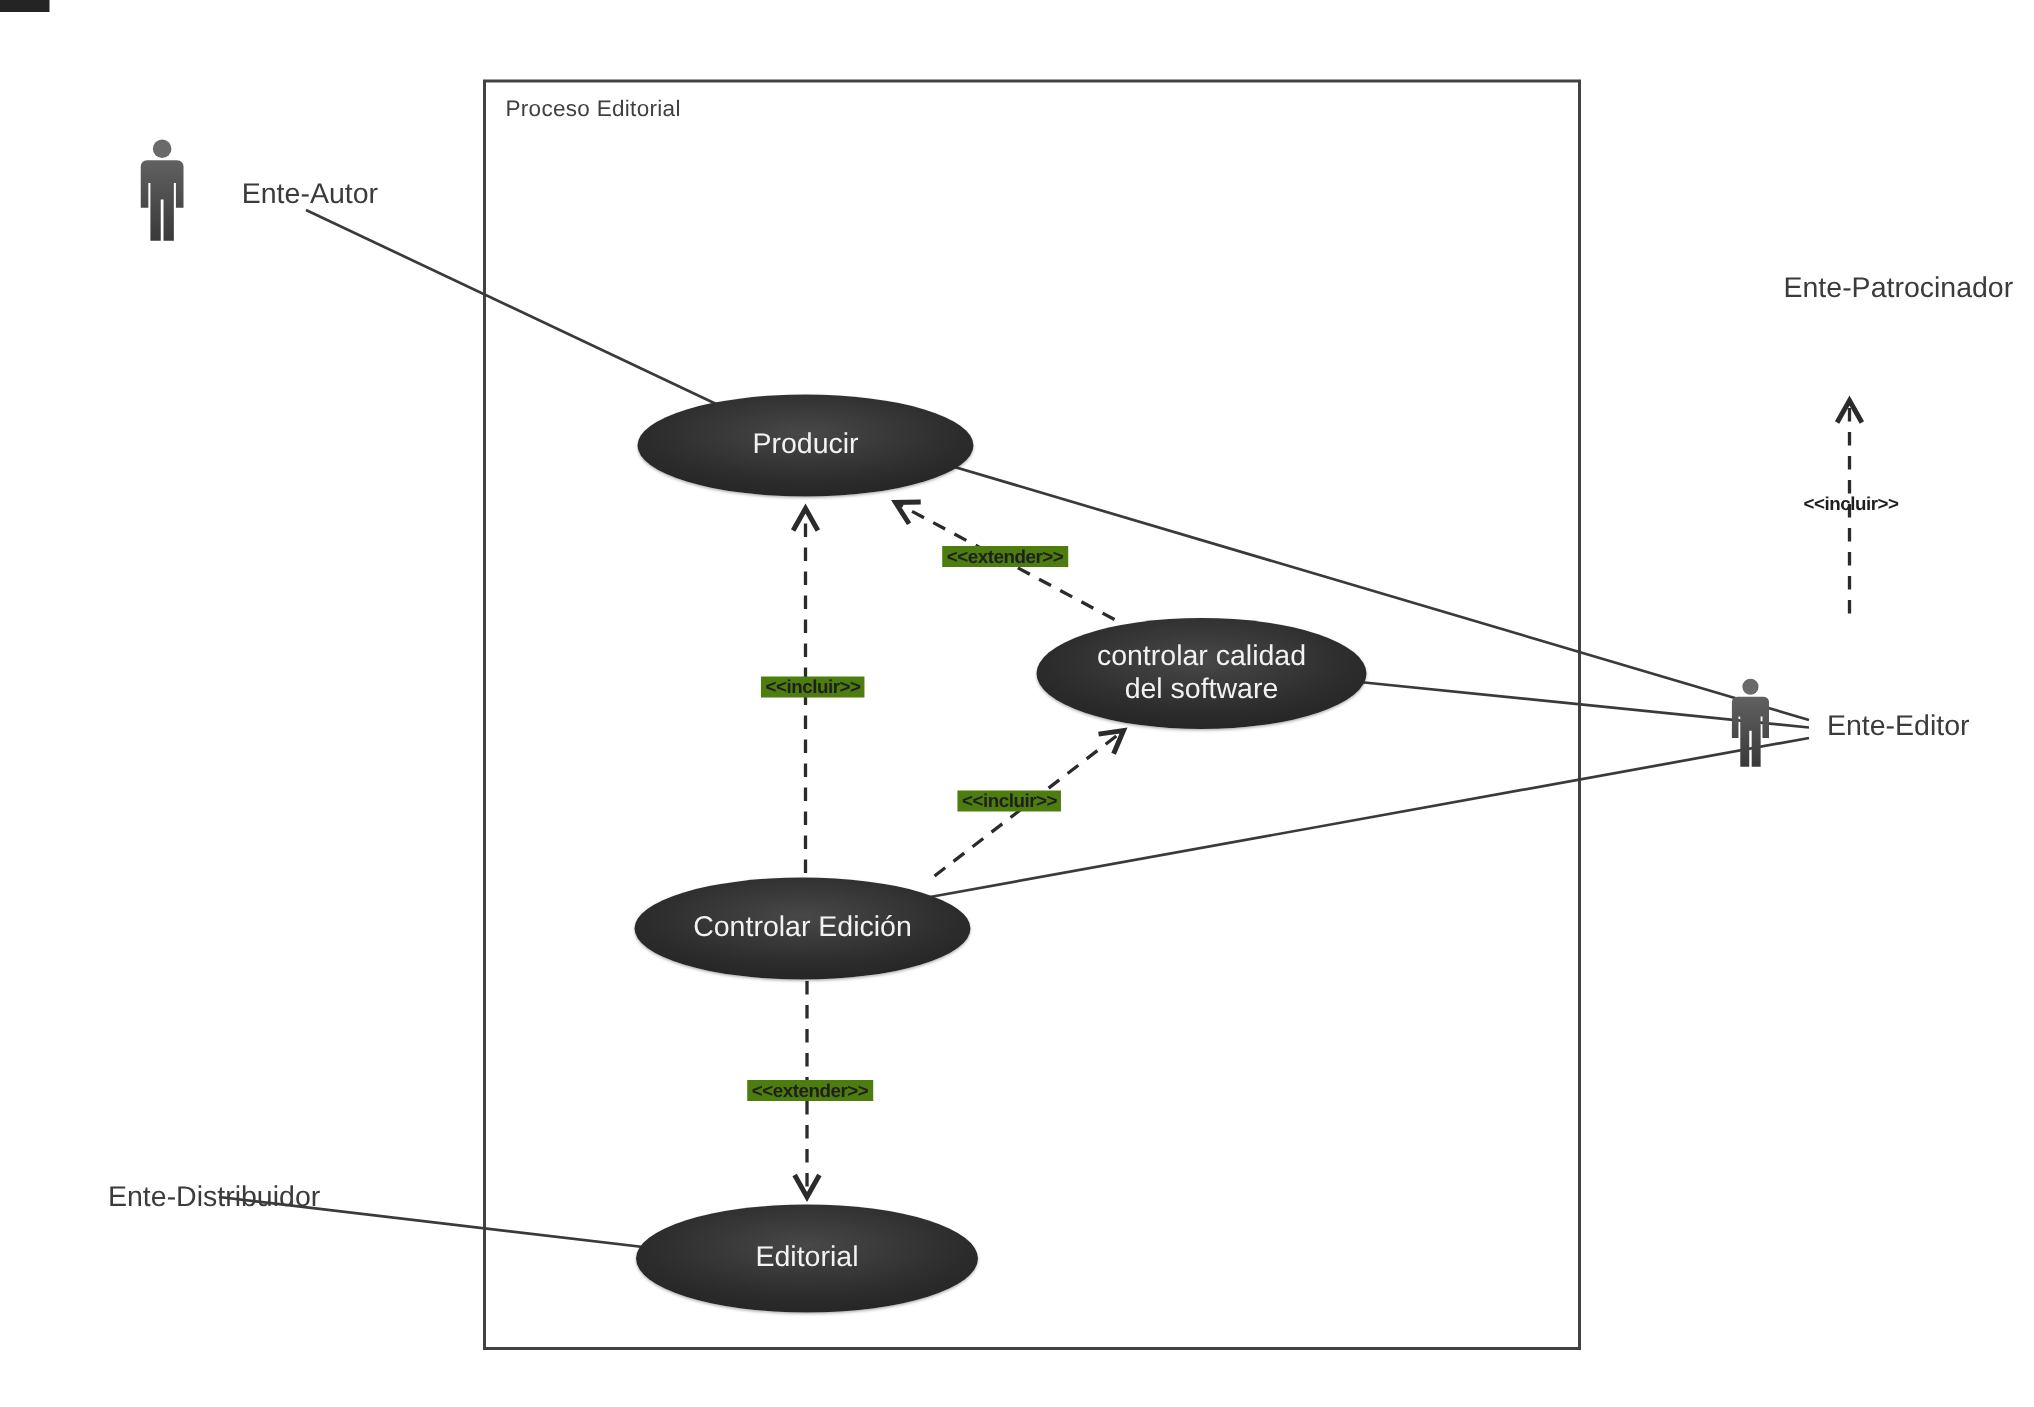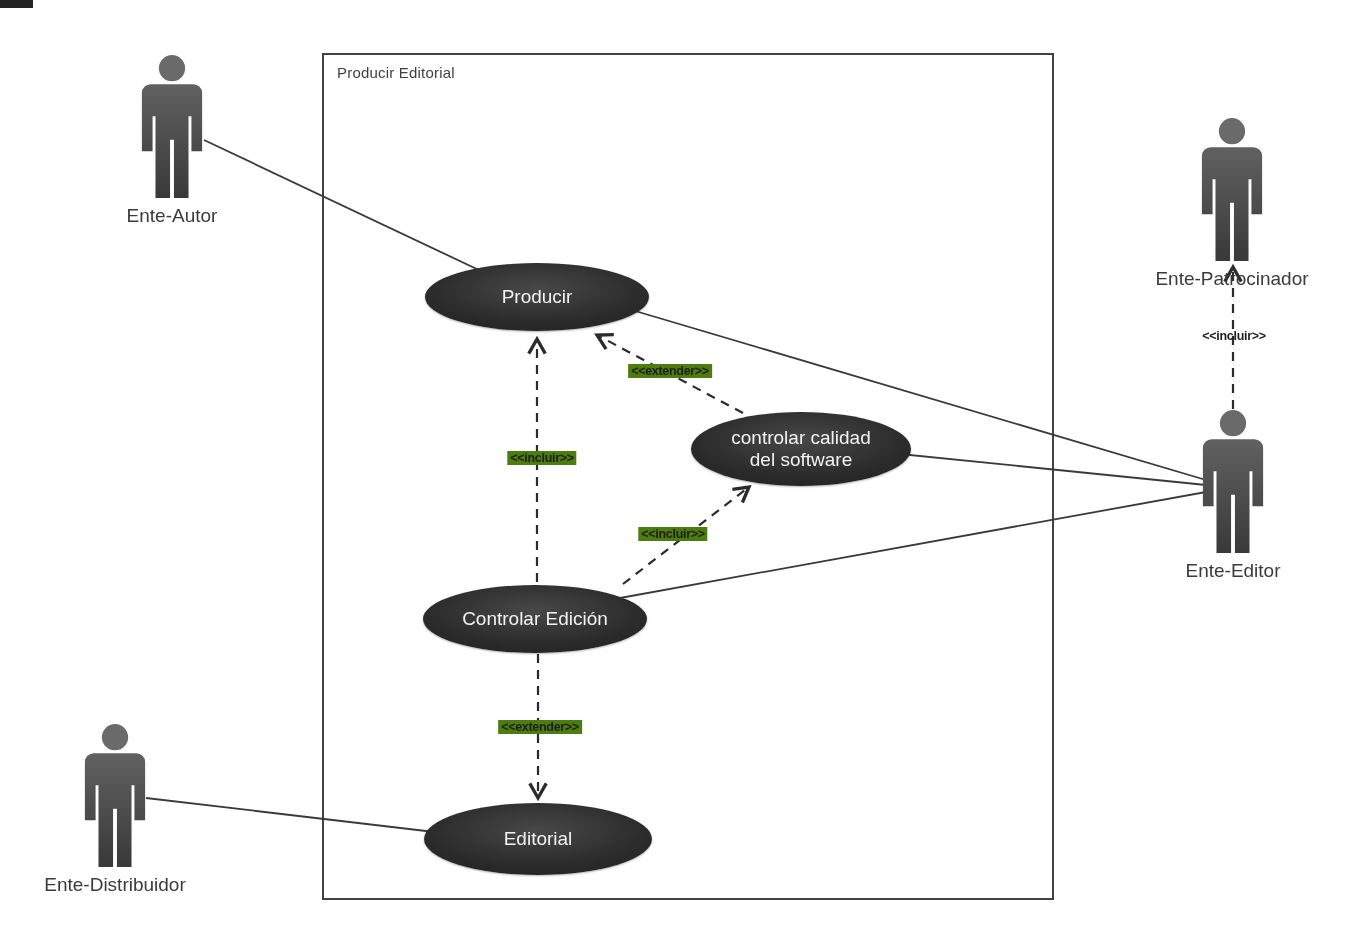--- a/index.html
+++ b/index.html
@@ -34,21 +34,21 @@
     color:#f2f2f2;font-size:19px;text-align:center;line-height:1.15;
   }
   .usecase .uc-label{display:block;}
   #uc-producir  {left:425px;top:263px;width:224px;height:68px;}
   #uc-calidad   {left:691px;top:412px;width:220px;height:74px;}
   #uc-calidad .uc-label{width:165px;}
   #uc-edicion   {left:423px;top:585px;width:224px;height:68px;}
   #uc-distribuir{left:424px;top:803px;width:228px;height:72px;}
 
   
-  .actor{position:absolute;width:160px;display:flex;flex-direction:column;align-items:center;z-index:2;}
+  .actor{position:absolute;width:160px;display:flex;flex-direction:row;align-items:center;z-index:2;gap:37px;}
   .actor-label{margin-top:5px;font-size:19px;color:#3b3b3b;white-space:nowrap;}
   #actor-autor        {left:92px;  top:54px;}
   #actor-patrocinador {left:1152px;top:117px;}
   #actor-editor       {left:1153px;top:409px;}
   #actor-distribuidor {left:35px;  top:723px;}
 
   
   .stereo{
     position:absolute;transform:translate(-50%,-50%);z-index:3;
     background:#4d7c0f;padding:0 3px;white-space:nowrap;
@@ -72,21 +72,21 @@
       <linearGradient id="actorGrad" x1="0" y1="0" x2="0" y2="1">
         <stop offset="0" stop-color="#616161"></stop>
         <stop offset="1" stop-color="#393939"></stop>
       </linearGradient>
     </defs>
   </svg>
 
   <div class="scan-artifact"></div>
 
   <div class="system-boundary">
-    <span class="system-title">Producir Editorial</span>
+    <span class="system-title">Proceso Editorial</span>
   </div>
 
   <svg class="lines" width="1356" height="938" viewBox="0 0 1356 938">
     <defs>
       <marker id="openArrow" viewBox="0 0 12 12" refX="10" refY="6" markerWidth="10" markerHeight="10" orient="auto-start-reverse">
         <path d="M2,1.5 L10,6 L2,10.5" fill="none" stroke="#2b2b2b" stroke-width="1.8"></path>
       </marker>
     </defs>
 
     <path class="assoc" d="M204,140 L500,280"></path>

